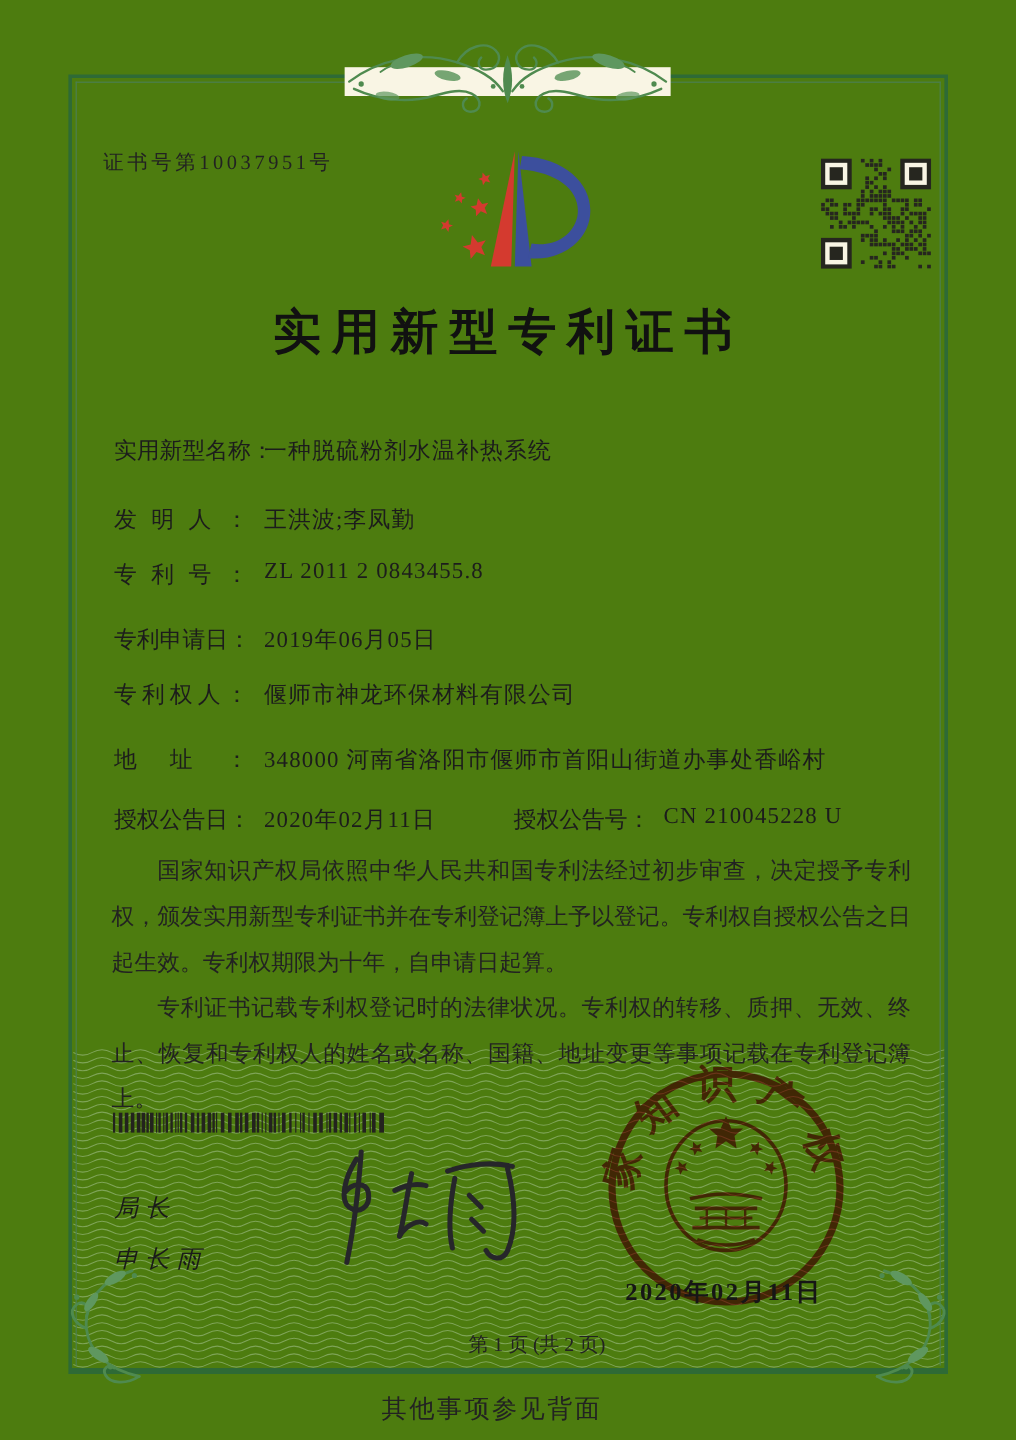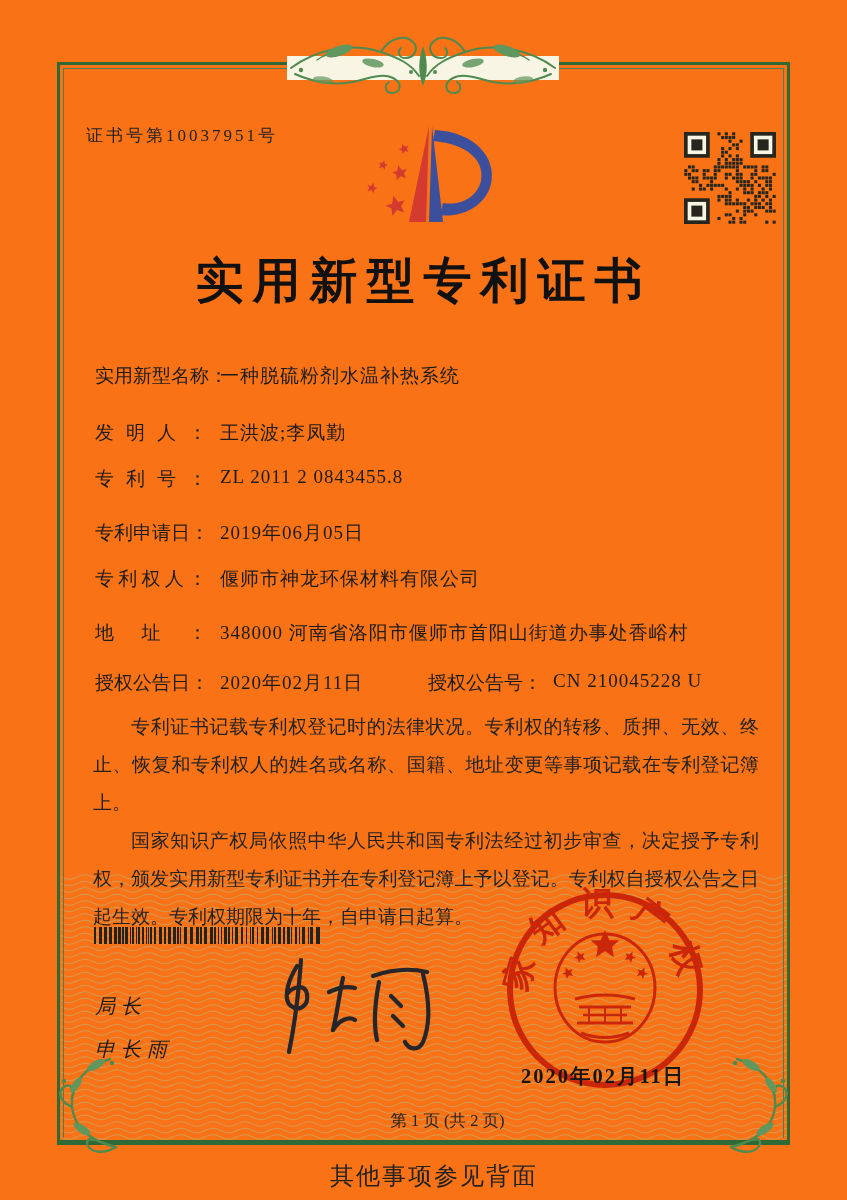--- a/index.html
+++ b/index.html
@@ -1,43 +1,43 @@
 <!DOCTYPE html>
 <html><head>
 <meta charset="utf-8">
 <style>
   html,body{margin:0;padding:0;background:#e8e4d4;}
   .page{
     position:relative;width:847px;height:1200px;overflow:hidden;
-    background:#f97316;
+    background:#4d7c0f;
     font-family:"Liberation Serif","DejaVu Serif",serif;
     color:#1e1e1e;
   }
   .frame-outer{
     position:absolute;left:57px;top:62px;width:733px;height:1083px;
     box-sizing:border-box;border:3px solid #2e6a36;border-bottom-width:5px;
   }
   .frame-inner{
     position:absolute;left:3px;top:3px;right:3px;bottom:2px;
     border:1px solid #4b7f51;border-bottom:none;
   }
   .cert-no{position:absolute;left:86px;top:124px;font-size:17px;letter-spacing:3px;color:#222;}
   .title{
     position:absolute;left:57px;top:249px;width:733px;text-align:center;
-    font-size:48px;font-weight:700;letter-spacing:9px;color:#111;
+    font-size:40px;font-weight:700;letter-spacing:9px;color:#111;
   }
   .frow{position:absolute;display:flex;gap:13px;font-size:19px;color:#1c1c1c;white-space:nowrap;}
   .jchars{display:inline-flex;justify-content:space-between;width:112px;flex-shrink:0;}
   .fval{letter-spacing:1px;}
   .paras{position:absolute;left:93px;top:708px;width:666px;font-size:19px;line-height:38px;text-align:justify;color:#222;}
   .paras p{margin:0;text-indent:2em;}
   .signer{position:absolute;left:95px;font-size:20px;letter-spacing:6px;color:#1a1a1a;font-style:italic;}
   .seal-date{position:absolute;left:521px;top:1062px;font-size:20.5px;letter-spacing:2px;color:#161616;font-weight:600;}
   .page-indicator{position:absolute;left:57px;top:1110px;width:781px;text-align:center;font-size:16.5px;color:#222;}
-  .back-note{position:absolute;left:330px;top:1160px;font-size:24px;letter-spacing:2px;color:#222;}
+  .back-note{position:absolute;left:318px;top:1160px;font-size:21px;letter-spacing:2px;color:#222;}
   svg{display:block;}
   .abs{position:absolute;}
   .seal{mix-blend-mode:multiply;}
 </style>
 </head>
 <body>
 
 <div class="page">
 
   <svg id="waves" class="abs" style="left:61px;top:872px;" width="726" height="270">
@@ -418,22 +418,22 @@
         <span>权</span>
         <span>公</span>
         <span>告</span>
         <span>号</span>
         <span>：</span>
       </span>
     <span class="fval">CN 210045228 U</span>
   </div>
 
   <div class="paras">
+    <p>国家知识产权局依照中华人民共和国专利法经过初步审查，决定授予专利权，颁发实用新型专利证书并在专利登记簿上予以登记。专利权自授权公告之日起生效。专利权期限为十年，自申请日起算。</p>
     <p>专利证书记载专利权登记时的法律状况。专利权的转移、质押、无效、终止、恢复和专利权人的姓名或名称、国籍、地址变更等事项记载在专利登记簿上。</p>
-    <p>国家知识产权局依照中华人民共和国专利法经过初步审查，决定授予专利权，颁发实用新型专利证书并在专利登记簿上予以登记。专利权自授权公告之日起生效。专利权期限为十年，自申请日起算。</p>
   </div>
 
   <svg id="bc" class="abs" style="left:94px;top:927px;" width="228" height="17">
       <rect x="0" y="0" width="2" height="17" fill="#23231e"></rect>
       <rect x="5" y="0" width="3" height="17" fill="#23231e"></rect>
       <rect x="10" y="0" width="3" height="17" fill="#23231e"></rect>
       <rect x="15" y="0" width="3" height="17" fill="#23231e"></rect>
       <rect x="20" y="0" width="3" height="17" fill="#23231e"></rect>
       <rect x="24" y="0" width="3" height="17" fill="#23231e"></rect>
       <rect x="28" y="0" width="2" height="17" fill="#23231e"></rect>

